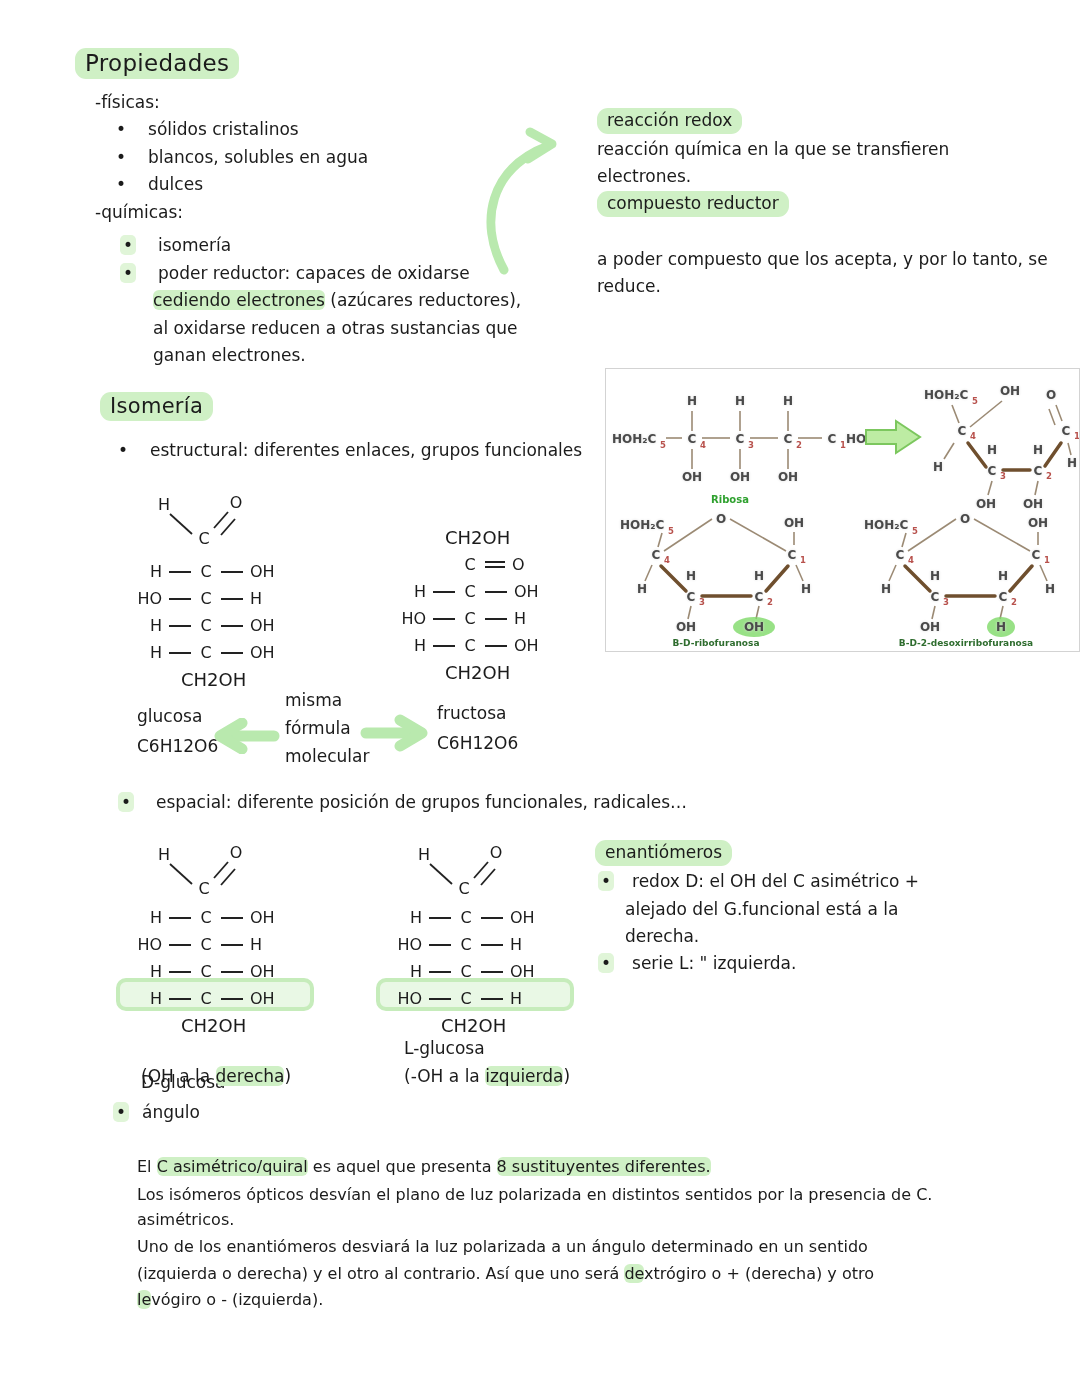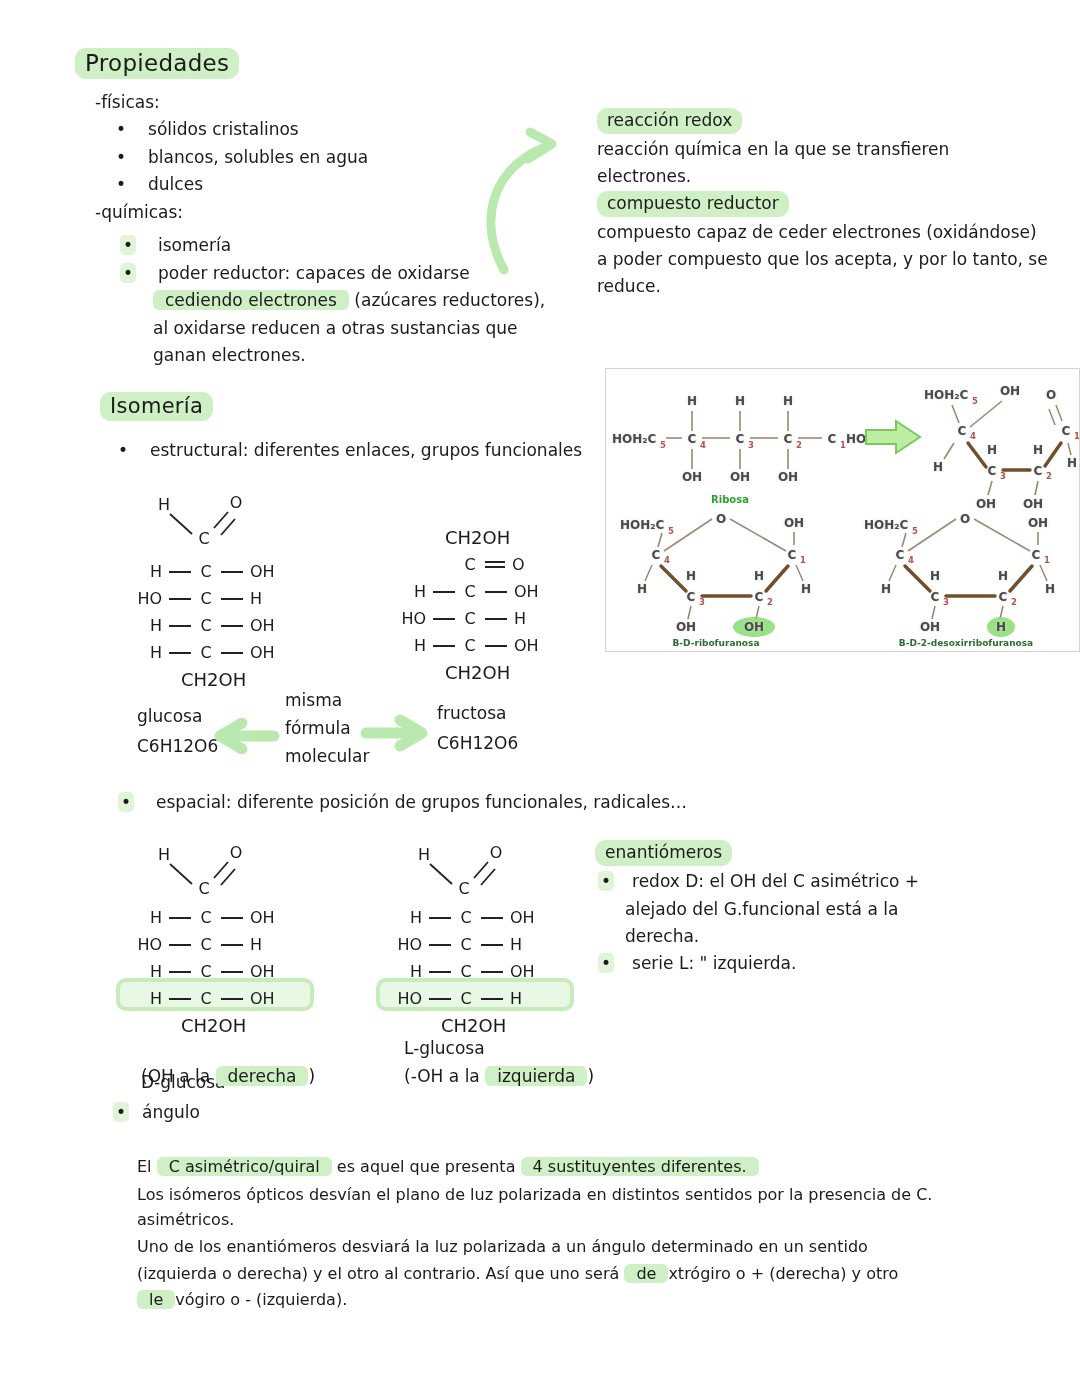--- a/index.html
+++ b/index.html
@@ -4,21 +4,21 @@
 <style>
   html,body{margin:0;padding:0;background:#fff;}
   .page{position:relative;width:1080px;height:1397px;background:#ffffff;
         font-family:"DejaVu Sans",sans-serif;color:#1b1b1b;overflow:hidden;}
   .abs{position:absolute;}
   .t{font-size:17px;line-height:1.25;white-space:nowrap;}
   .sm{font-size:16px;}
   .h1{font-size:23px;letter-spacing:.3px;}
   .h2{font-size:21px;letter-spacing:.3px;}
   .pill{display:inline-block;background:#cff0c5;border-radius:11px;padding:2px 10px 3px;}
-  .hl{background:#cff0c5;border-radius:6px;padding:0 12px;}
+  .hl{background:#cff0c5;border-radius:6px;padding:0 0;}
   .brow{display:flex;align-items:baseline;white-space:nowrap;font-size:17px;}
   .dot{margin-right:22px;font-size:17px;}
   .dot.tint{background:#e0f5d8;border-radius:5px;padding:0 3px;}
   .dot.near{margin-right:13px;}
   
   .fcol{position:absolute;width:210px;}
   .frow{display:flex;align-items:center;height:27px;font-size:16px;white-space:nowrap;position:relative;}
   .fl{width:34px;text-align:right;flex:none;}
   .bond{width:22px;height:2px;background:#222;margin:0 7px;flex:none;}
   .fc{width:16px;text-align:center;flex:none;}
@@ -81,21 +81,20 @@
   <div class="abs t" style="left:153px;top:345px">ganan electrones.</div>
 
   <div class="abs" style="left:597px;top:108px">
     <span class="pill t">reacción redox</span>
   </div>
   <div class="abs t" style="left:597px;top:139px">reacción química en la que se transfieren</div>
   <div class="abs t" style="left:597px;top:166px">electrones.</div>
   <div class="abs" style="left:597px;top:191px">
     <span class="pill t">compuesto reductor</span>
   </div>
-  <div class="abs t" style="left:597px;top:222px">compuesto capaz de ceder electrones (oxidándose)</div>
   <div class="abs t" style="left:597px;top:249px">a poder compuesto que los acepta, y por lo tanto, se</div>
   <div class="abs t" style="left:597px;top:276px">reduce.</div>
 
   <svg class="abs" style="left:468px;top:122px" width="130" height="158">
     <path class="ink" d="M36,148 C10,100 22,46 80,24" stroke-width="9"></path>
     <path class="ink" d="M62,10 L84,22 L60,37" stroke-width="9"></path>
   </svg>
 
   <div class="abs" style="left:100px;top:392px">
     <span class="pill h2">Isomería</span>
@@ -460,21 +459,21 @@
     <span class="dot tint" style="margin-right:18px">•</span>
     <span>serie L: " izquierda.</span>
   </div>
 
   <div class="abs brow" style="left:113px;top:1102px">
     <span class="dot tint near">•</span>
     <span>ángulo</span>
   </div>
 
   <div class="abs t sm" style="left:137px;top:1157px">
-    <span>El </span><span class="hl">C asimétrico/quiral</span><span> es aquel que presenta </span><span class="hl">4 sustituyentes diferentes.</span>
+    <span>El </span><span class="hl">C asimétrico/quiral</span><span> es aquel que presenta </span><span class="hl">8 sustituyentes diferentes.</span>
   </div>
   <div class="abs t sm" style="left:137px;top:1185px">Los isómeros ópticos desvían el plano de luz polarizada en distintos sentidos por la presencia de C.</div>
   <div class="abs t sm" style="left:137px;top:1210px">asimétricos.</div>
   <div class="abs t sm" style="left:137px;top:1237px">Uno de los enantiómeros desviará la luz polarizada a un ángulo determinado en un sentido</div>
   <div class="abs t sm" style="left:137px;top:1264px">
     <span>(izquierda o derecha) y el otro al contrario. Así que uno será </span><span class="hl">de</span><span>xtrógiro o + (derecha) y otro</span>
   </div>
   <div class="abs t sm" style="left:137px;top:1290px">
     <span class="hl">le</span><span>vógiro o - (izquierda).</span>
   </div>

